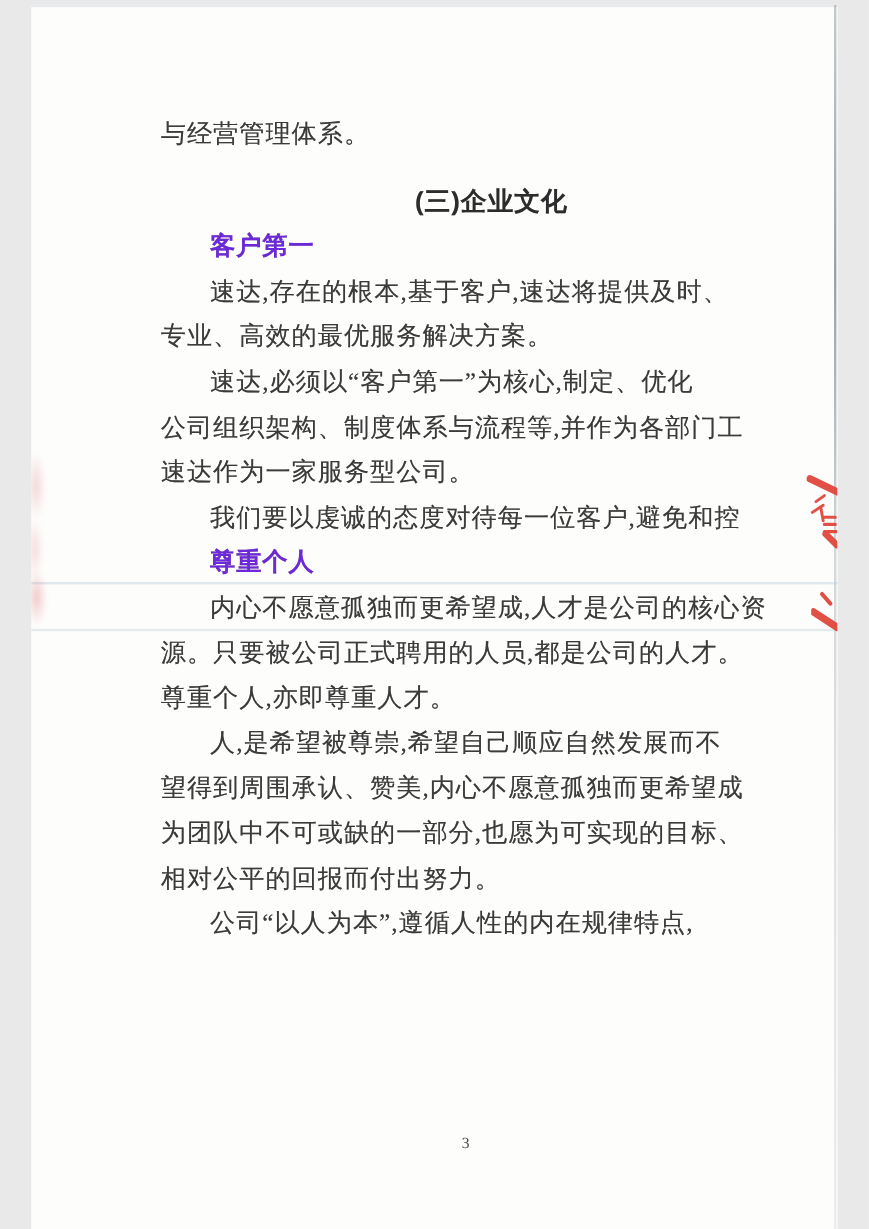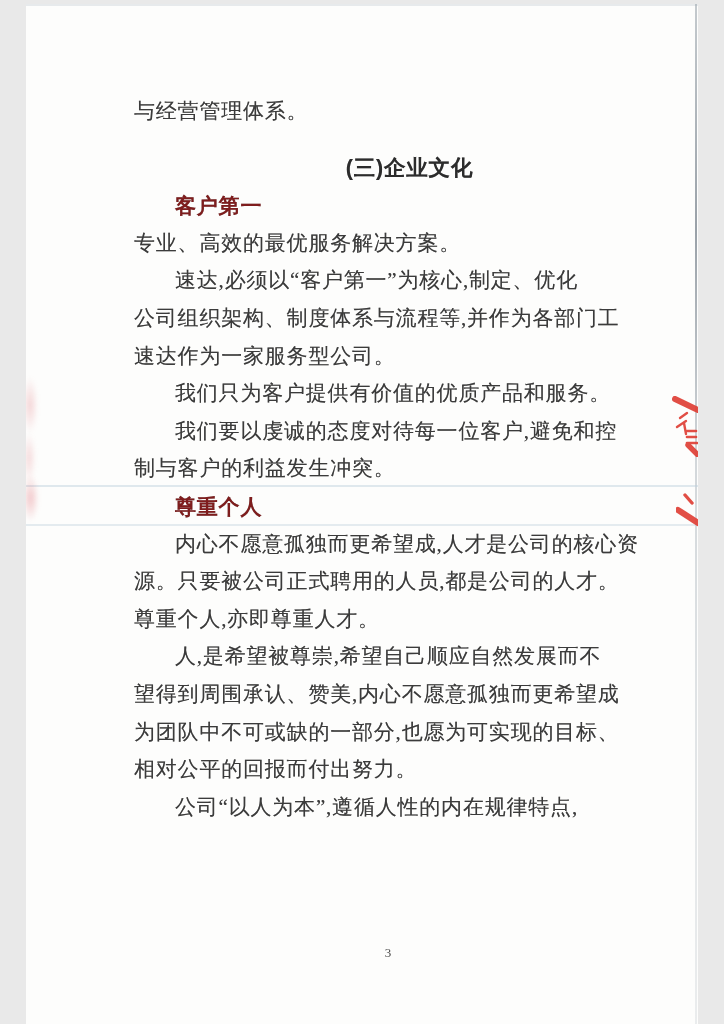--- a/index.html
+++ b/index.html
@@ -58,21 +58,21 @@
     text-shadow:0 0 .4px rgba(60,60,60,.5);
   }
   .line.indent{padding-left:41px;}
   .line.heading{
     font-weight:bold;color:#2c2c2c;
     padding-left:23px;margin-top:19px;font-size:21.5px;
     font-family:"Liberation Sans","DejaVu Sans",sans-serif;
     text-align:center;
   }
   .line.subheading{
-    font-weight:bold;color:#7f1d1d;padding-left:41px;
+    font-weight:bold;color:#6d28d9;padding-left:41px;
     font-family:"Liberation Sans","DejaVu Sans",sans-serif;
   }
   .page-number{
     position:absolute;left:0;top:941px;width:724px;
     text-align:center;font-size:13px;color:#4a4a4a;
     letter-spacing:0;
   }
 </style>
 </head>
 <body>
@@ -108,27 +108,26 @@
         <path d="M9,5 l7,8" stroke-width="3.4"></path>
         <path d="M2,20 L22,33" stroke-width="6.2"></path>
       </g>
     </svg>
   </div>
 
   <div class="text-body">
       <div class="line body">与经营管理体系。</div>
       <div class="line heading">(三)企业文化</div>
       <div class="line subheading">客户第一</div>
+      <div class="line body indent">速达,存在的根本,基于客户,速达将提供及时、</div>
       <div class="line body">专业、高效的最优服务解决方案。</div>
       <div class="line body indent">速达,必须以“客户第一”为核心,制定、优化</div>
       <div class="line body">公司组织架构、制度体系与流程等,并作为各部门工</div>
       <div class="line body">速达作为一家服务型公司。</div>
-      <div class="line body indent">我们只为客户提供有价值的优质产品和服务。</div>
       <div class="line body indent">我们要以虔诚的态度对待每一位客户,避免和控</div>
-      <div class="line body">制与客户的利益发生冲突。</div>
       <div class="line subheading">尊重个人</div>
       <div class="line body indent">内心不愿意孤独而更希望成,人才是公司的核心资</div>
       <div class="line body">源。只要被公司正式聘用的人员,都是公司的人才。</div>
       <div class="line body">尊重个人,亦即尊重人才。</div>
       <div class="line body indent">人,是希望被尊崇,希望自己顺应自然发展而不</div>
       <div class="line body">望得到周围承认、赞美,内心不愿意孤独而更希望成</div>
       <div class="line body">为团队中不可或缺的一部分,也愿为可实现的目标、</div>
       <div class="line body">相对公平的回报而付出努力。</div>
       <div class="line body indent">公司“以人为本”,遵循人性的内在规律特点,</div>
     </div>

